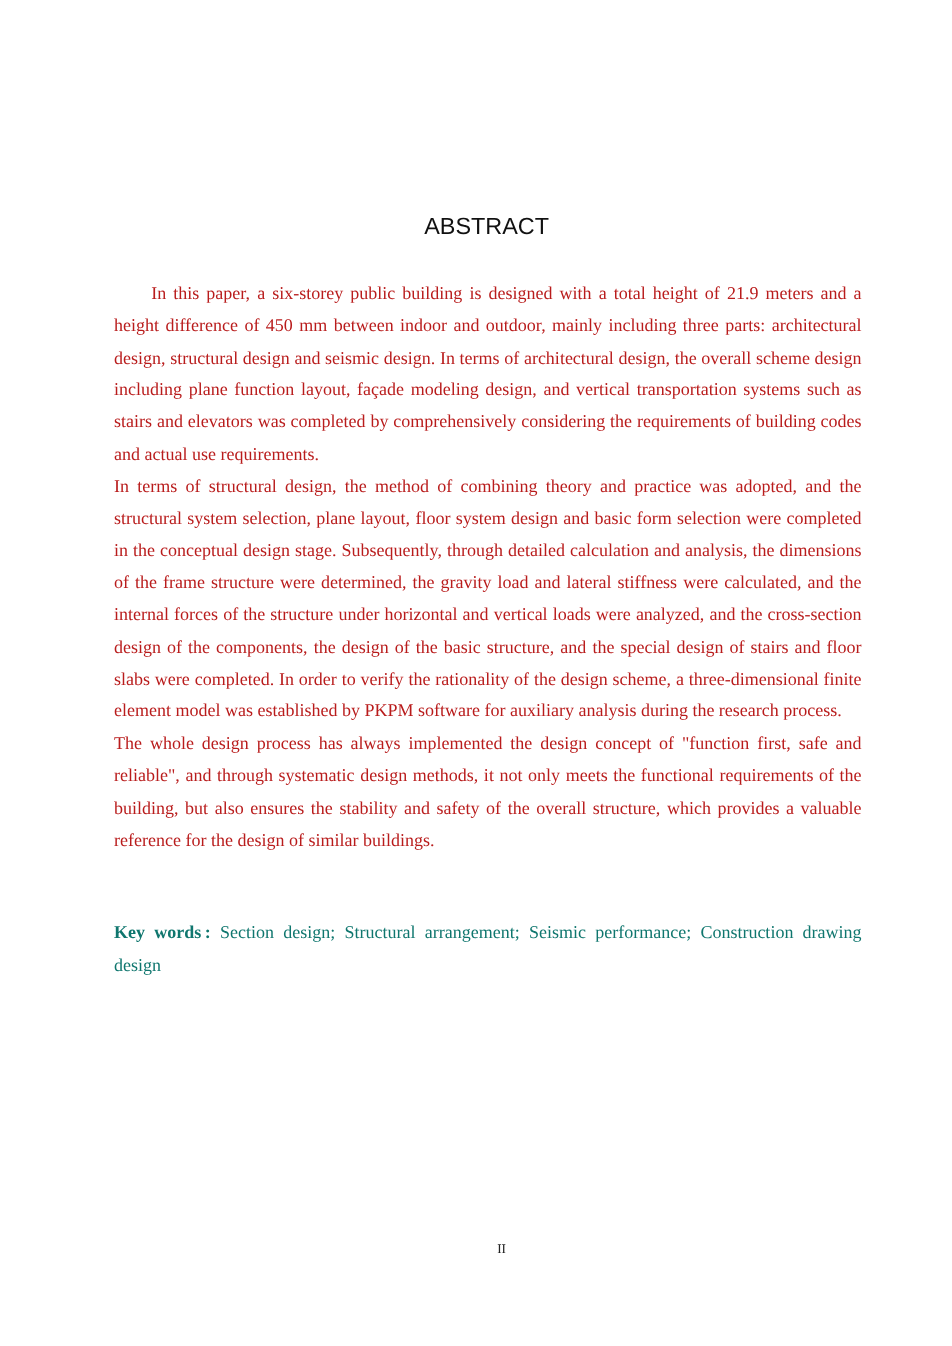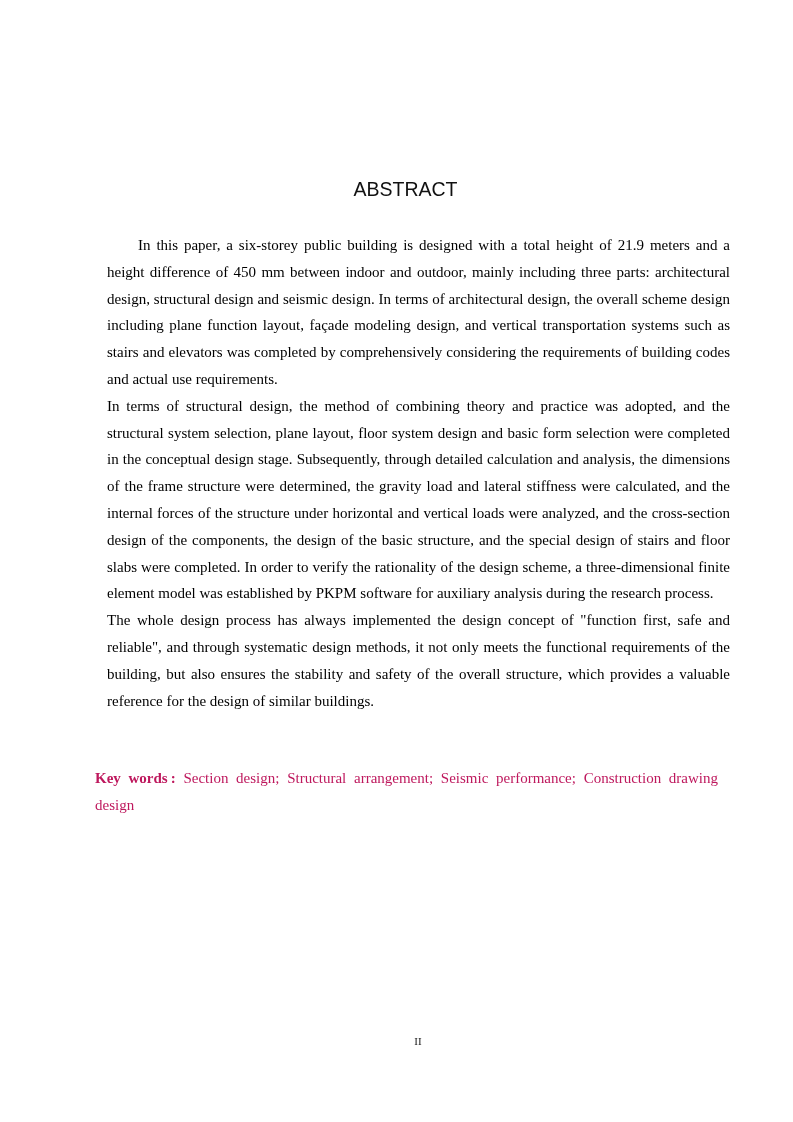--- a/index.html
+++ b/index.html
@@ -20,48 +20,48 @@
       left: 0;
       width: 811px;
       text-align: center;
       font-family: "Liberation Sans", sans-serif;
       font-size: 19.5px;
       letter-spacing: 0px;
       color: #111;
     }
     .body-text {
       position: absolute;
-      left: 107px;
+      left: 95px;
       width: 623px;
       top: 232px;
       font-family: "Liberation Serif", serif;
       font-size: 15px;
       line-height: 26.8px;
       text-align: justify;
-      color: #000000;
+      color: #b91c1c;
     }
     .para {
       margin: 0;
       text-align: justify;
       text-align-last: left;
     }
     .para.indent {
       text-indent: 31px;
     }
     .keywords {
       position: absolute;
       left: 95px;
       width: 623px;
       top: 765px;
       font-family: "Liberation Serif", serif;
       font-size: 15px;
       line-height: 26.8px;
       text-align: justify;
       text-align-last: left;
-      color: #be185d;
+      color: #0f766e;
     }
     .kw-label {
       font-weight: bold;
     }
     .page-number {
       position: absolute;
       top: 1035px;
       left: 0;
       width: 836px;
       text-align: center;

